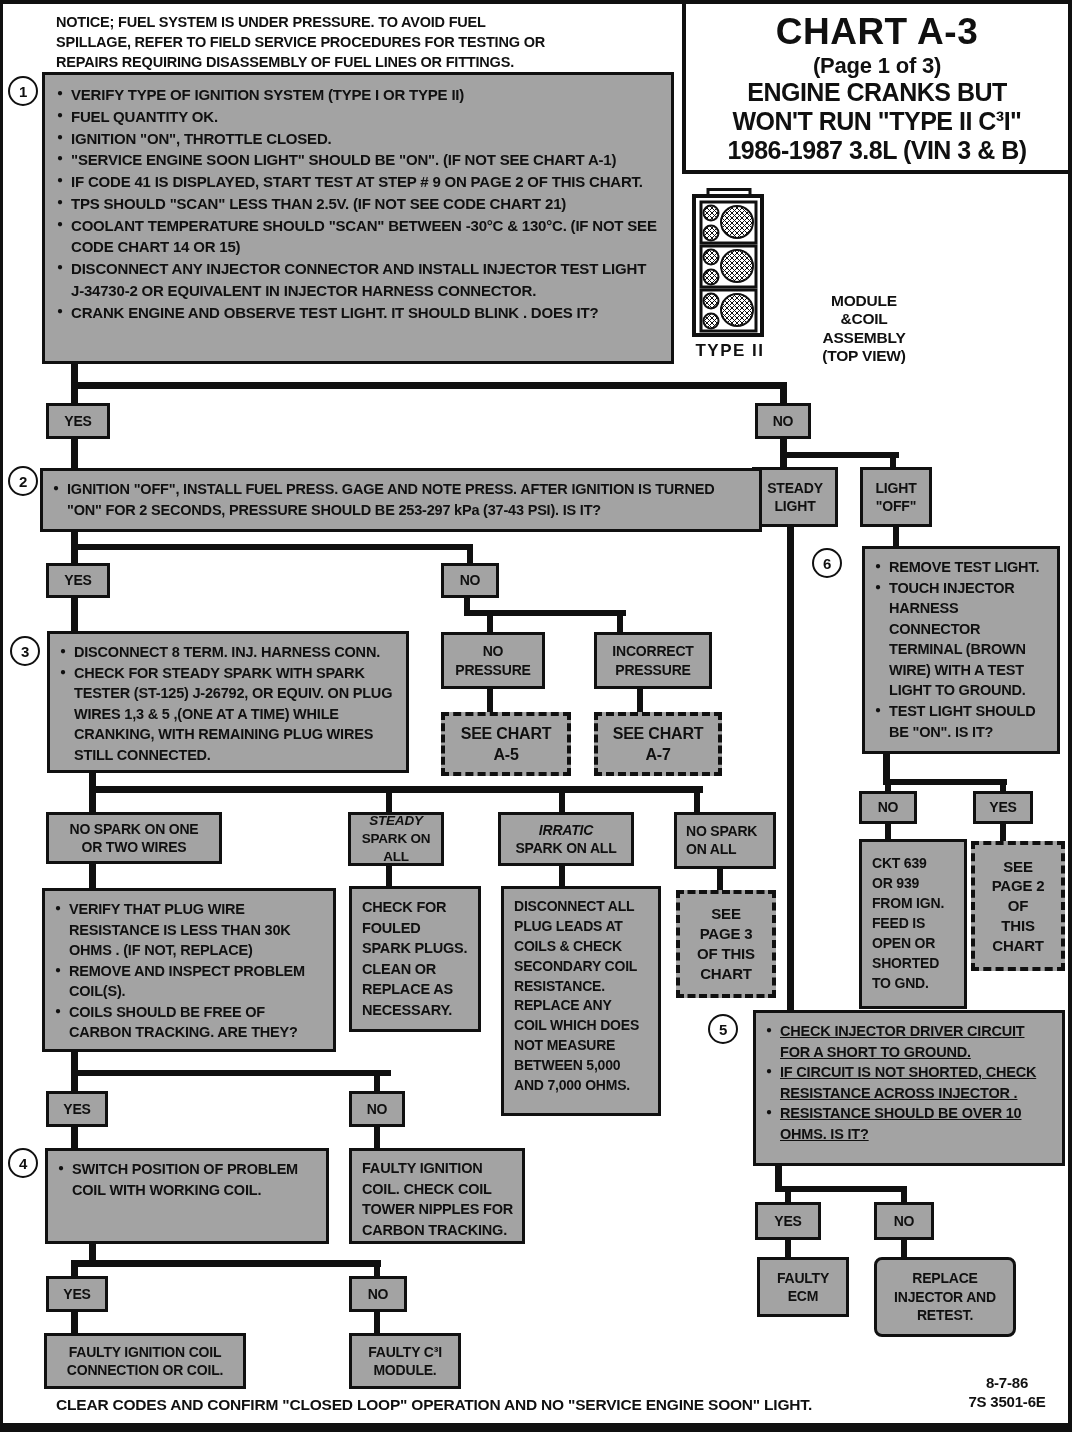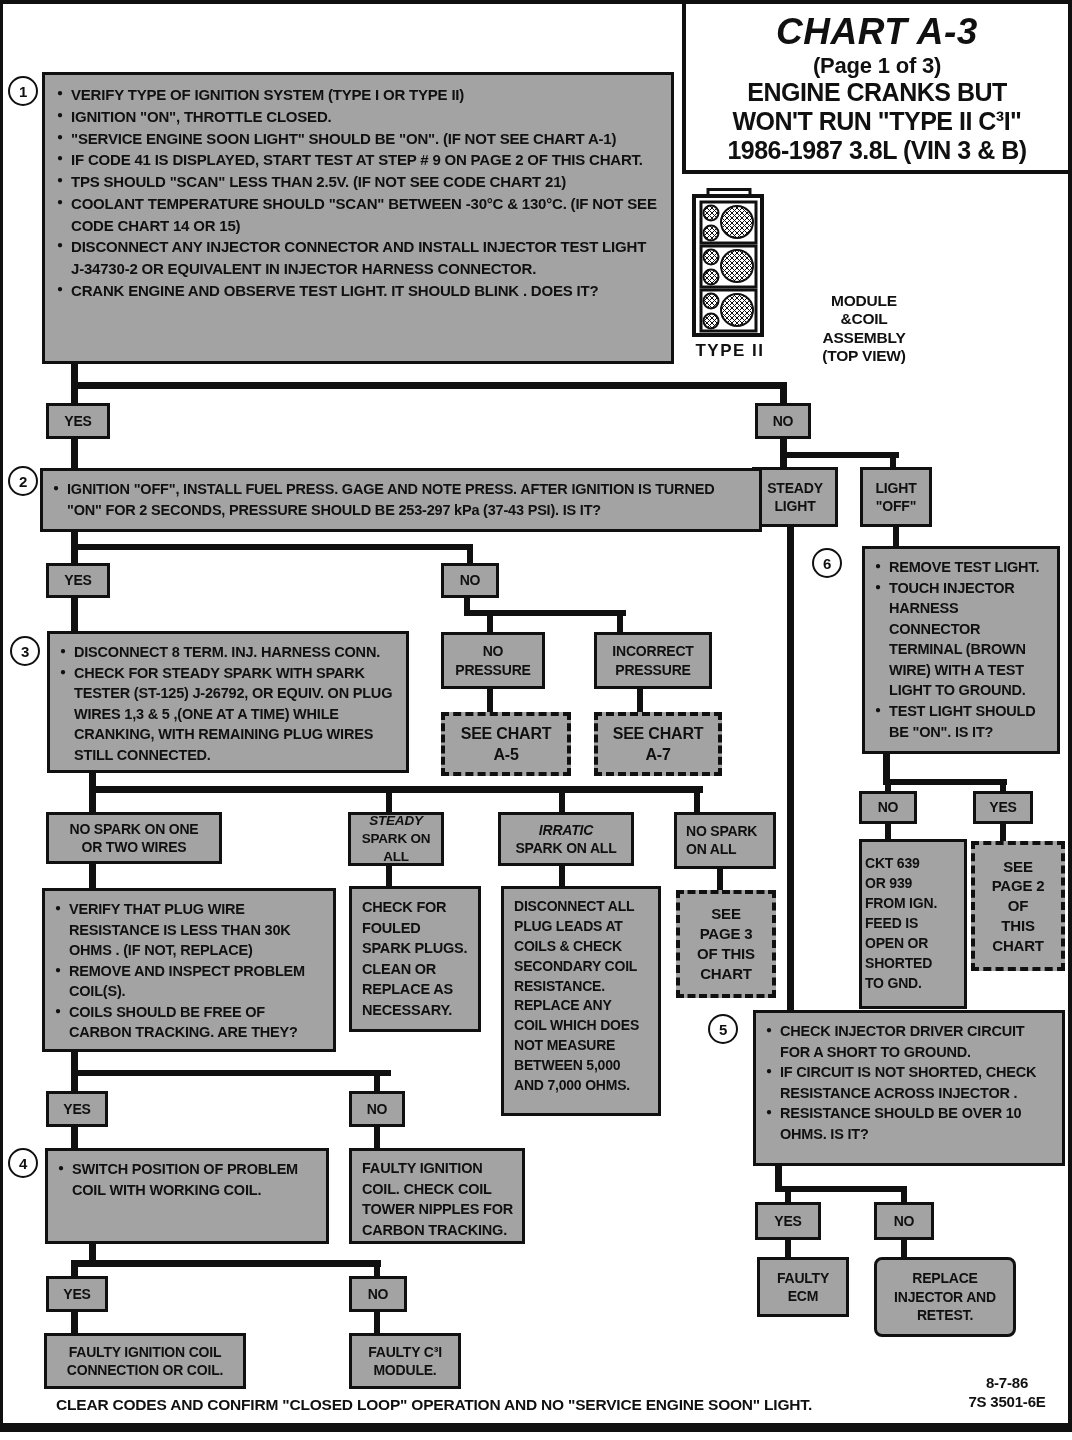--- a/index.html
+++ b/index.html
@@ -15,55 +15,58 @@
     border-top:4px solid #101010; border-left:3px solid #101010;
     border-right:4px solid #101010; border-bottom:9px solid #101010;
   }
   .box {
     position:absolute; box-sizing:border-box;
     border:3px solid #101010; background:#a3a3a3;
     font-size:14px; line-height:1.32;
   }
   .dashed { border:4px dashed #101010; }
   .center { display:flex; align-items:center; justify-content:center; text-align:center; flex-direction:column; }
-  .leftpad { display:flex; align-items:center; padding-left:3px; }
+  .leftpad { display:flex; align-items:center; padding-left:10px; }
   .pre { white-space:pre-line; }
   .bullets { padding:8px 10px; line-height:1.42; font-size:14.5px; }
   .bullets.big { font-size:15px; line-height:1.45; padding:9px 12px; }
   .bullet-item { position:relative; padding-left:14px; }
   .bullet-item::before { content:"●"; position:absolute; left:0; top:2px; font-size:10px; }
   .conn { position:absolute; background:#101010; }
   .circle {
     position:absolute; width:30px; height:30px; box-sizing:border-box;
     border:2.5px solid #101010; border-radius:50%; background:#fff;
     display:flex; align-items:center; justify-content:center; font-size:15px;
   }
   .title-block {
     position:absolute; left:682px; top:4px; width:386px; height:170px;
     box-sizing:border-box; border-left:4px solid #101010; border-bottom:4px solid #101010;
     text-align:center; padding-top:8px;
   }
-  .t1 { font-size:37px; line-height:1.1; letter-spacing:0.5px;font-style:italic; }
+  .t1 { font-size:37px; line-height:1.1; letter-spacing:0.5px; }
   .t2 { font-size:22px; line-height:1.15; }
   .t3 { font-size:25px; line-height:1.16; letter-spacing:-0.5px; }
   .notice { position:absolute; left:56px; top:12px; width:560px; font-size:14.5px; line-height:1.38; }
   .it { font-style:italic; }
   .node { font-size:14px; }
   .small-label { font-size:14px; }
   .footer-note { position:absolute; left:56px; top:1396px; width:850px; font-size:15.5px; }
   .footer-right { position:absolute; left:948px; top:1374px; width:118px; text-align:center; font-size:15px; line-height:1.25; }
   .assembly-label { position:absolute; left:793px; top:292px; width:142px; text-align:center; font-size:15.5px; line-height:1.18; }
   .typeii { position:absolute; left:682px; top:341px; width:96px; text-align:center; font-size:17px; letter-spacing:1.5px; }
 </style>
 </head>
 <body>
 
 <div class="page">
   <div class="frame"></div>
 
+  <div class="notice pre">NOTICE; FUEL SYSTEM IS UNDER PRESSURE.  TO AVOID FUEL
+SPILLAGE, REFER TO FIELD SERVICE PROCEDURES FOR TESTING OR
+REPAIRS REQUIRING DISASSEMBLY OF FUEL LINES OR FITTINGS.</div>
 
   <div class="title-block">
     <div class="t1">CHART A-3</div>
     <div class="t2">(Page 1 of 3)</div>
     <div class="t3">ENGINE CRANKS BUT</div>
     <div class="t3">WON'T RUN "TYPE II C³I"</div>
     <div class="t3">1986-1987  3.8L  (VIN 3 &amp; B)</div>
   </div>
 
   <svg style="position:absolute;left:692px;top:188px;" width="76" height="150" viewBox="0 0 76 150">
@@ -91,20 +94,21 @@
   </svg>
   <div class="typeii">TYPE II</div>
   <div class="assembly-label pre">MODULE
 &amp;COIL
 ASSEMBLY
 (TOP VIEW)</div>
 
   <div class="circle" style="left:8px;top:76px;">1</div>
   <div class="box bullets big" style="left:42px;top:72px;width:632px;height:292px;">
       <div class="bullet-item">VERIFY TYPE OF IGNITION SYSTEM (TYPE I OR TYPE II)</div>
+      <div class="bullet-item">FUEL QUANTITY OK.</div>
       <div class="bullet-item">IGNITION "ON", THROTTLE CLOSED.</div>
       <div class="bullet-item">"SERVICE ENGINE SOON LIGHT" SHOULD BE "ON".  (IF NOT SEE CHART A-1)</div>
       <div class="bullet-item">IF CODE 41 IS DISPLAYED, START TEST  AT STEP # 9 ON PAGE 2 OF THIS CHART.</div>
       <div class="bullet-item">TPS SHOULD "SCAN" LESS THAN 2.5V.  (IF NOT SEE CODE CHART 21)</div>
       <div class="bullet-item">COOLANT TEMPERATURE SHOULD  "SCAN" BETWEEN -30°C  &amp; 130°C. (IF NOT SEE CODE CHART 14 OR 15)</div>
       <div class="bullet-item">DISCONNECT ANY INJECTOR CONNECTOR AND INSTALL INJECTOR TEST LIGHT J-34730-2 OR EQUIVALENT IN INJECTOR HARNESS CONNECTOR.</div>
       <div class="bullet-item">CRANK ENGINE AND OBSERVE TEST LIGHT.  IT SHOULD BLINK .  DOES IT?</div>
     </div>
 
   <i class="conn" style="left:71px;top:364px;width:7px;height:24px;"></i>
@@ -242,21 +246,21 @@
 COIL WHICH DOES
 NOT  MEASURE
 BETWEEN 5,000
 AND 7,000 OHMS.</div>
   <div class="box dashed center pre node" style="left:676px;top:890px;width:100px;height:108px;font-size:15px;">SEE
 PAGE 3
 OF THIS
 CHART</div>
 
   <div class="circle" style="left:708px;top:1014px;">5</div>
-  <div class="box bullets" style="left:753px;top:1010px;width:312px;height:156px;">
+  <div class="box bullets" style="left:753px;top:1010px;width:312px;height:156px;text-decoration:underline;">
       <div class="bullet-item">CHECK INJECTOR DRIVER CIRCUIT FOR  A SHORT TO GROUND.</div>
       <div class="bullet-item">IF CIRCUIT IS NOT SHORTED, CHECK RESISTANCE ACROSS INJECTOR .</div>
       <div class="bullet-item">RESISTANCE SHOULD BE OVER 10 OHMS.  IS IT?</div>
     </div>
 
   <i class="conn" style="left:775px;top:1166px;width:7px;height:24px;"></i>
   <i class="conn" style="left:775px;top:1186px;width:132px;height:6px;"></i>
   <i class="conn" style="left:785px;top:1186px;width:6px;height:16px;"></i>
   <i class="conn" style="left:901px;top:1186px;width:6px;height:16px;"></i>
 

